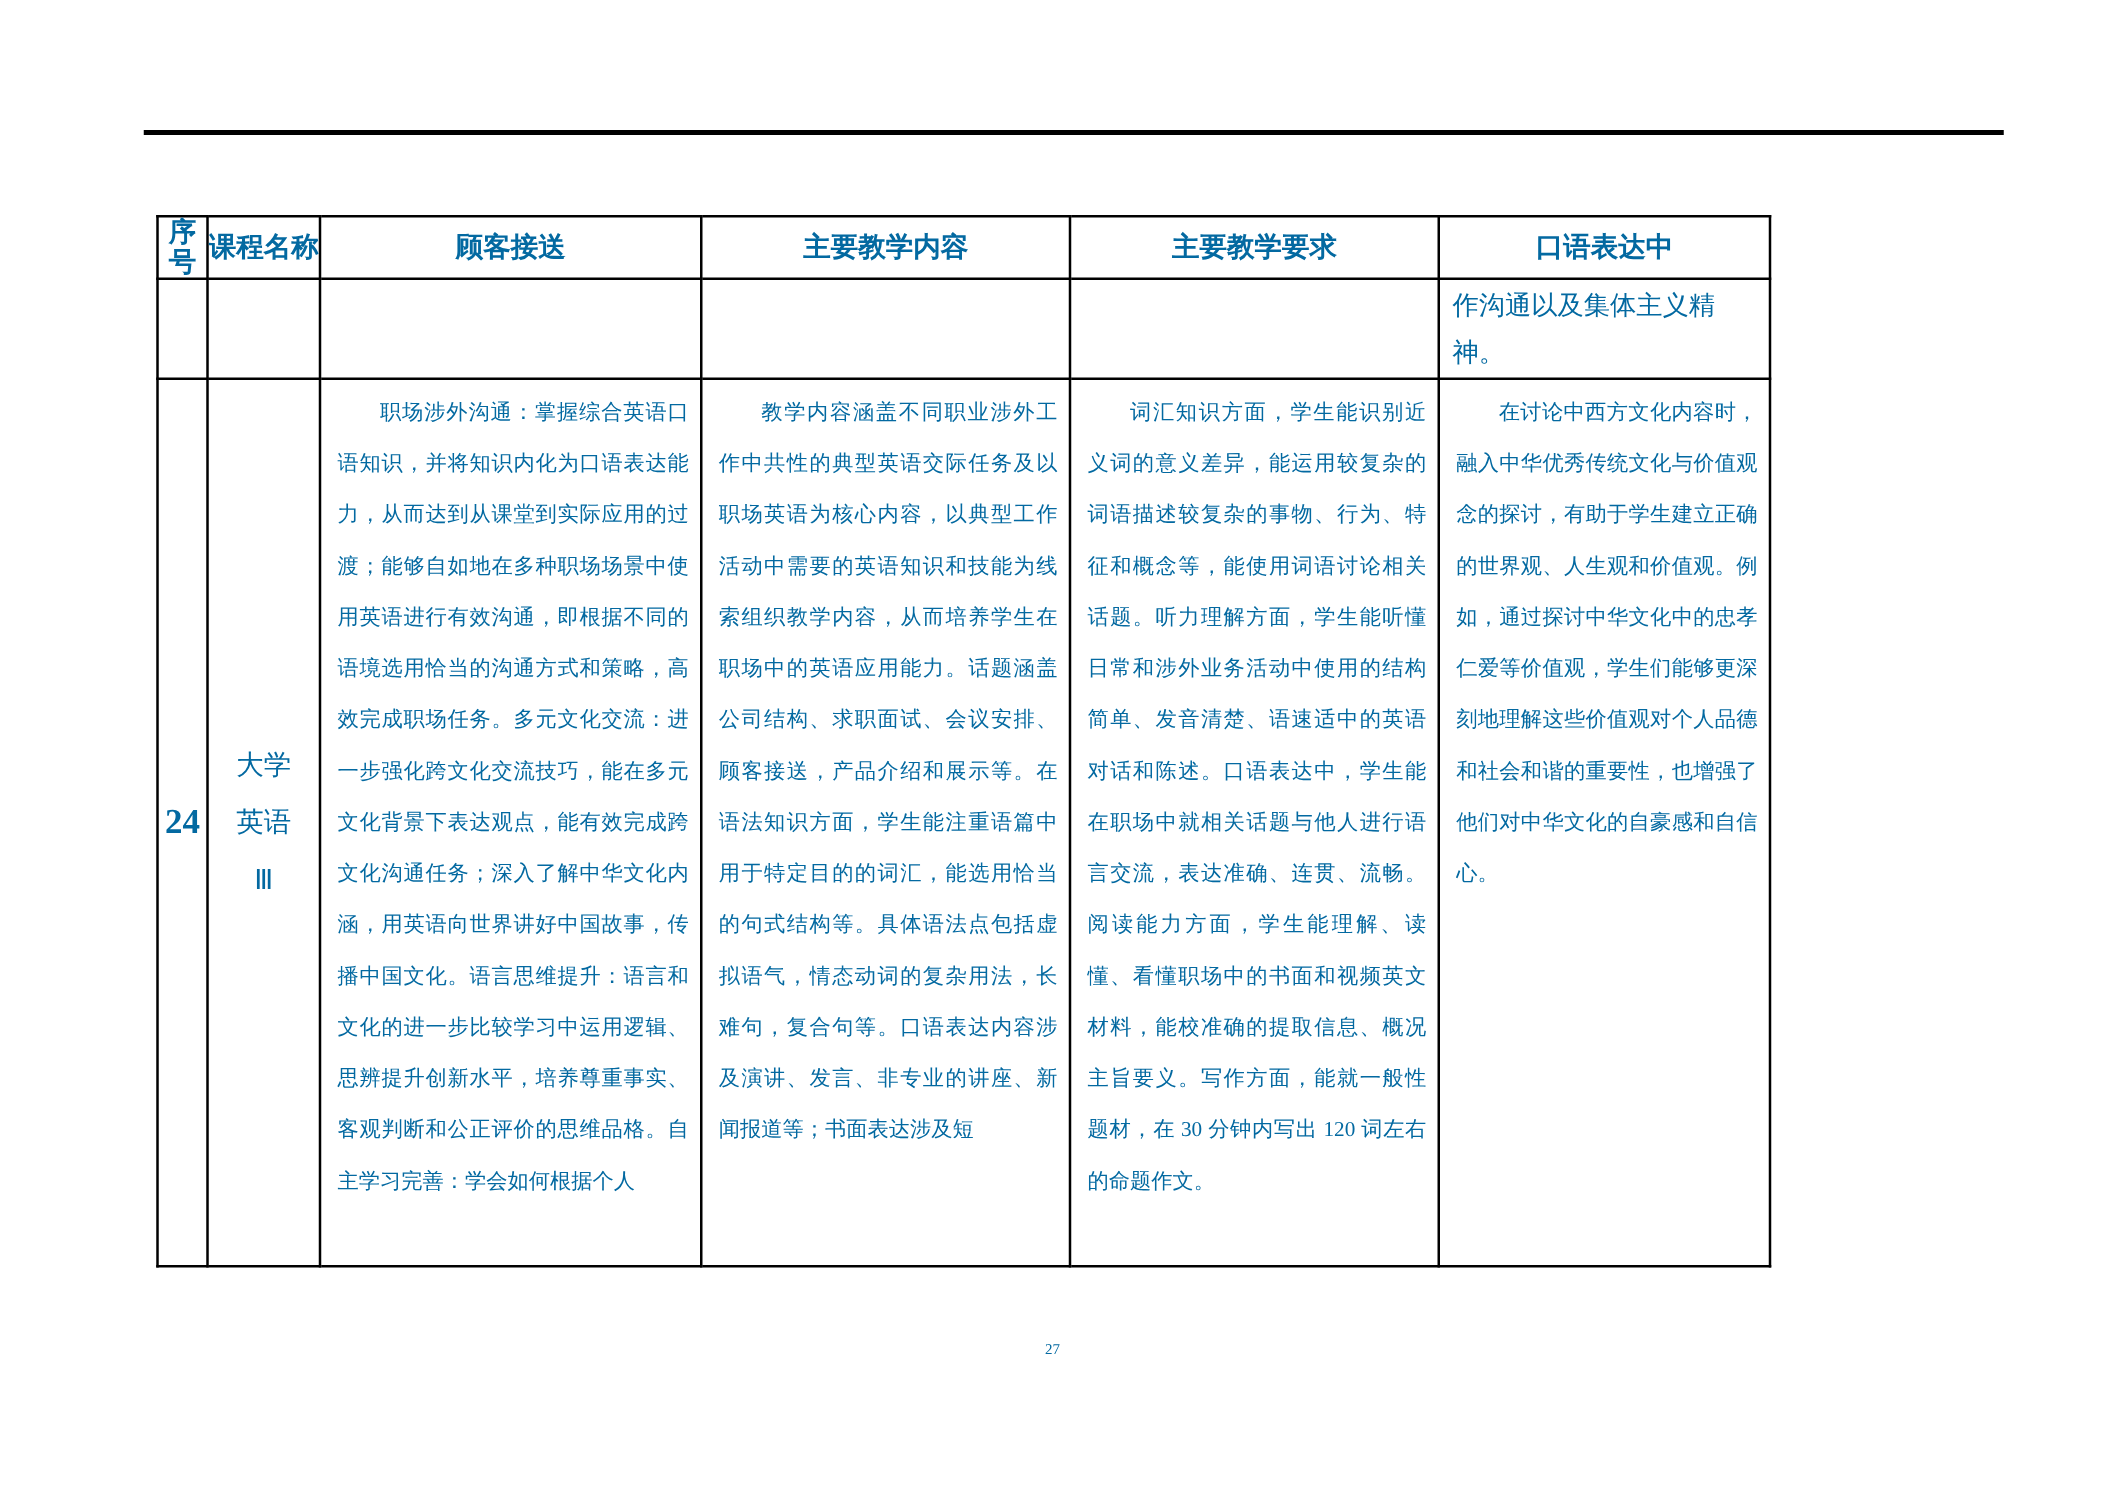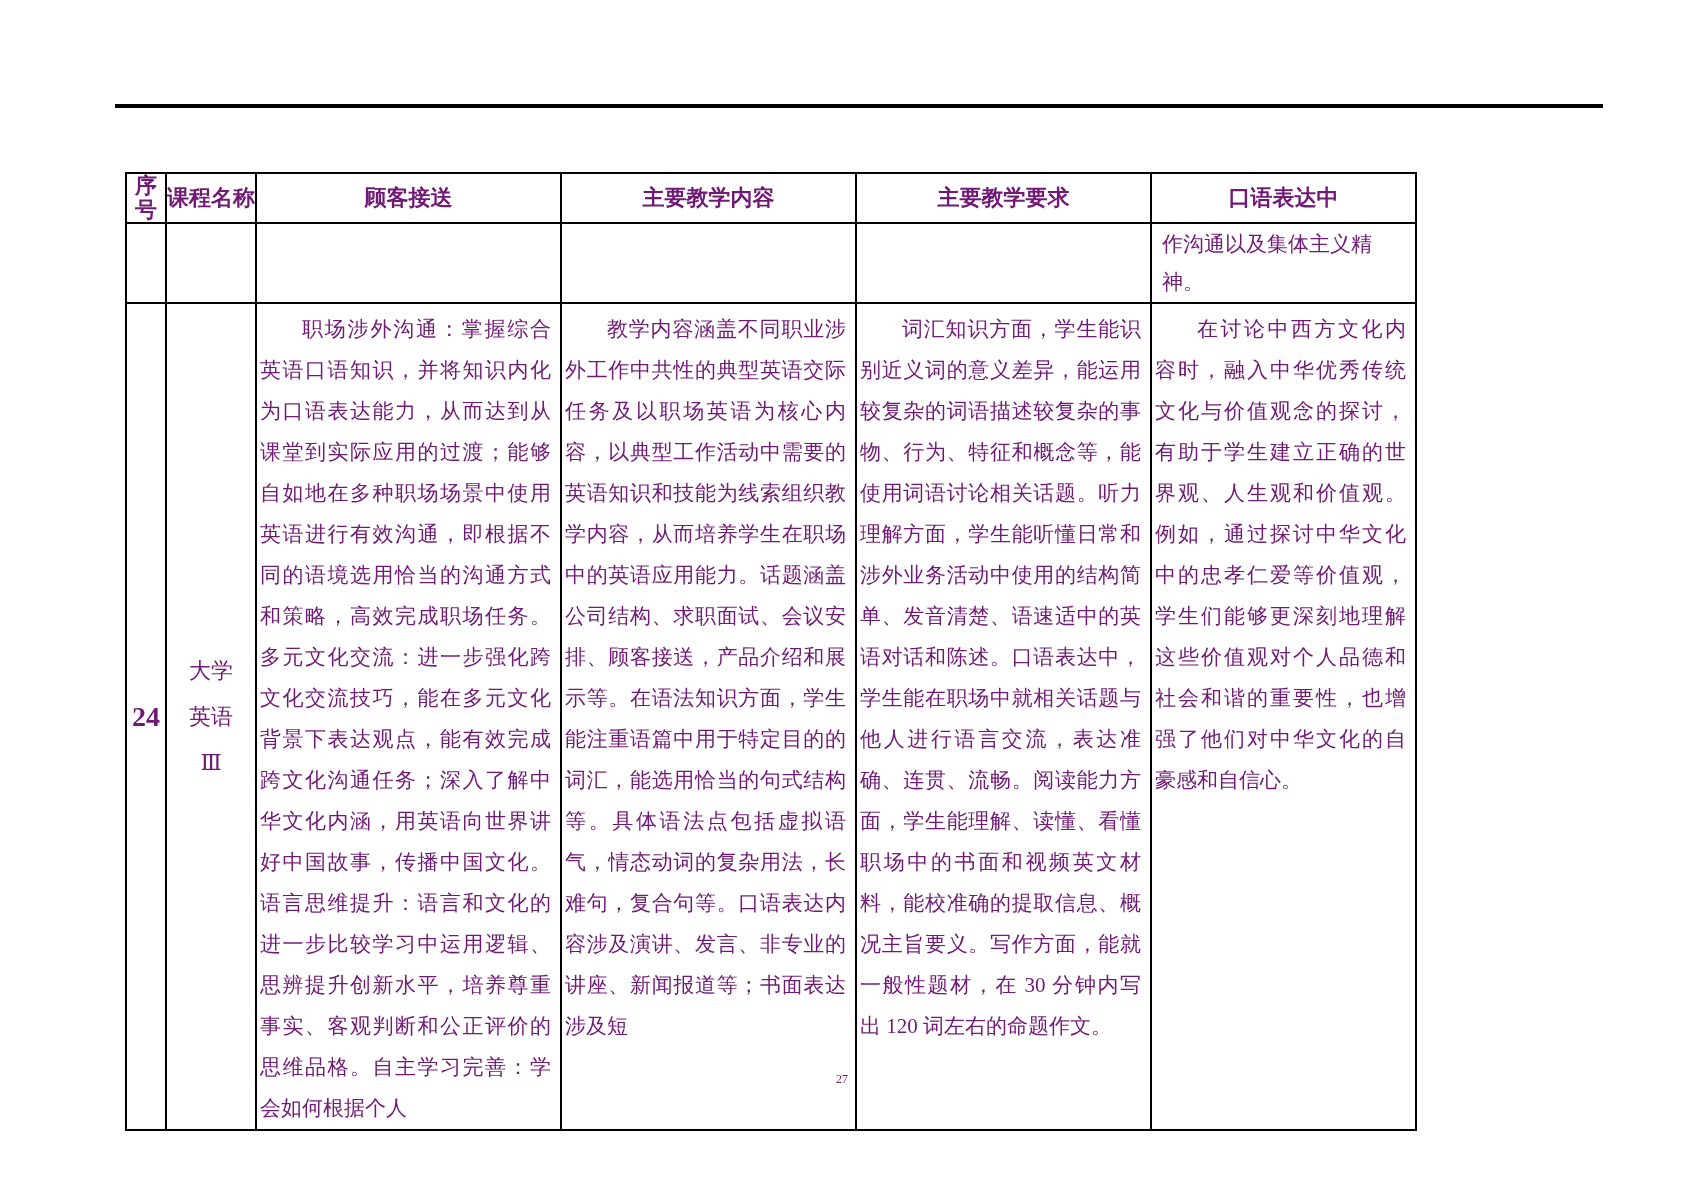--- a/index.html
+++ b/index.html
@@ -6,21 +6,21 @@
     margin: 0;
     padding: 0;
     background: #ffffff;
   }
   .page {
     position: relative;
     width: 1684px;
     height: 1191px;
     background: #ffffff;
     font-family: "Liberation Serif", "DejaVu Serif", serif;
-    color: #701a75;
+    color: #0369a1;
     overflow: hidden;
   }
   .top-rule {
     position: absolute;
     left: 115px;
     top: 104px;
     width: 1488px;
     height: 4px;
     background: #000000;
   }
@@ -44,38 +44,39 @@
     vertical-align: middle;
     line-height: 24px;
     padding: 2px 2px;
   }
   tr.hdr-row { height: 50px; }
   tr.carry-row { height: 40px; }
   tr.main-row { height: 710px; }
   td.cell-center {
     text-align: center;
     vertical-align: middle;
+    font-family: Liberation Serif, serif;
   }
   .no-val {
     font-weight: bold;
     font-size: 28px;
   }
   .course-name-line {
     display: block;
     font-size: 22px;
     line-height: 46px;
     text-align: center;
   }
   td.cell-text {
     vertical-align: top;
   }
   .cell-para {
     margin: 0;
-    padding: 5px 9px 0 3px;
-    font-size: 21px;
+    padding: 5px 9px 0 13px;
+    font-size: 17px;
     line-height: 41px;
     text-align: justify;
     text-indent: 2em;
   }
   .carry-para {
     margin: 1px;
     padding: 0 9px;
     font-size: 21px;
     line-height: 38px;
     text-align: left;

